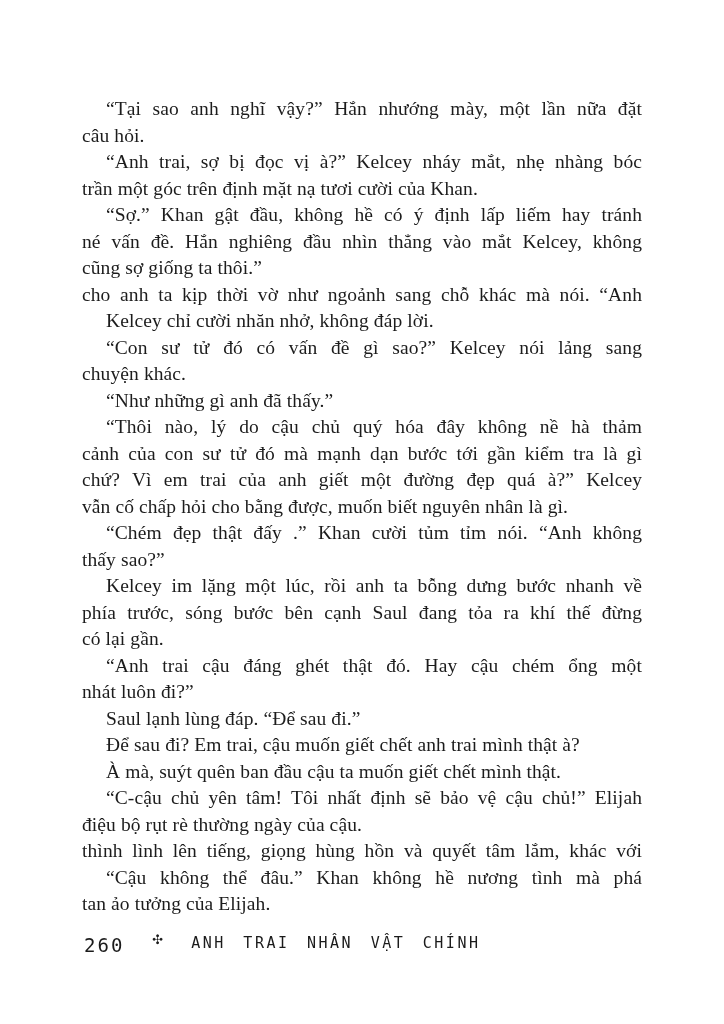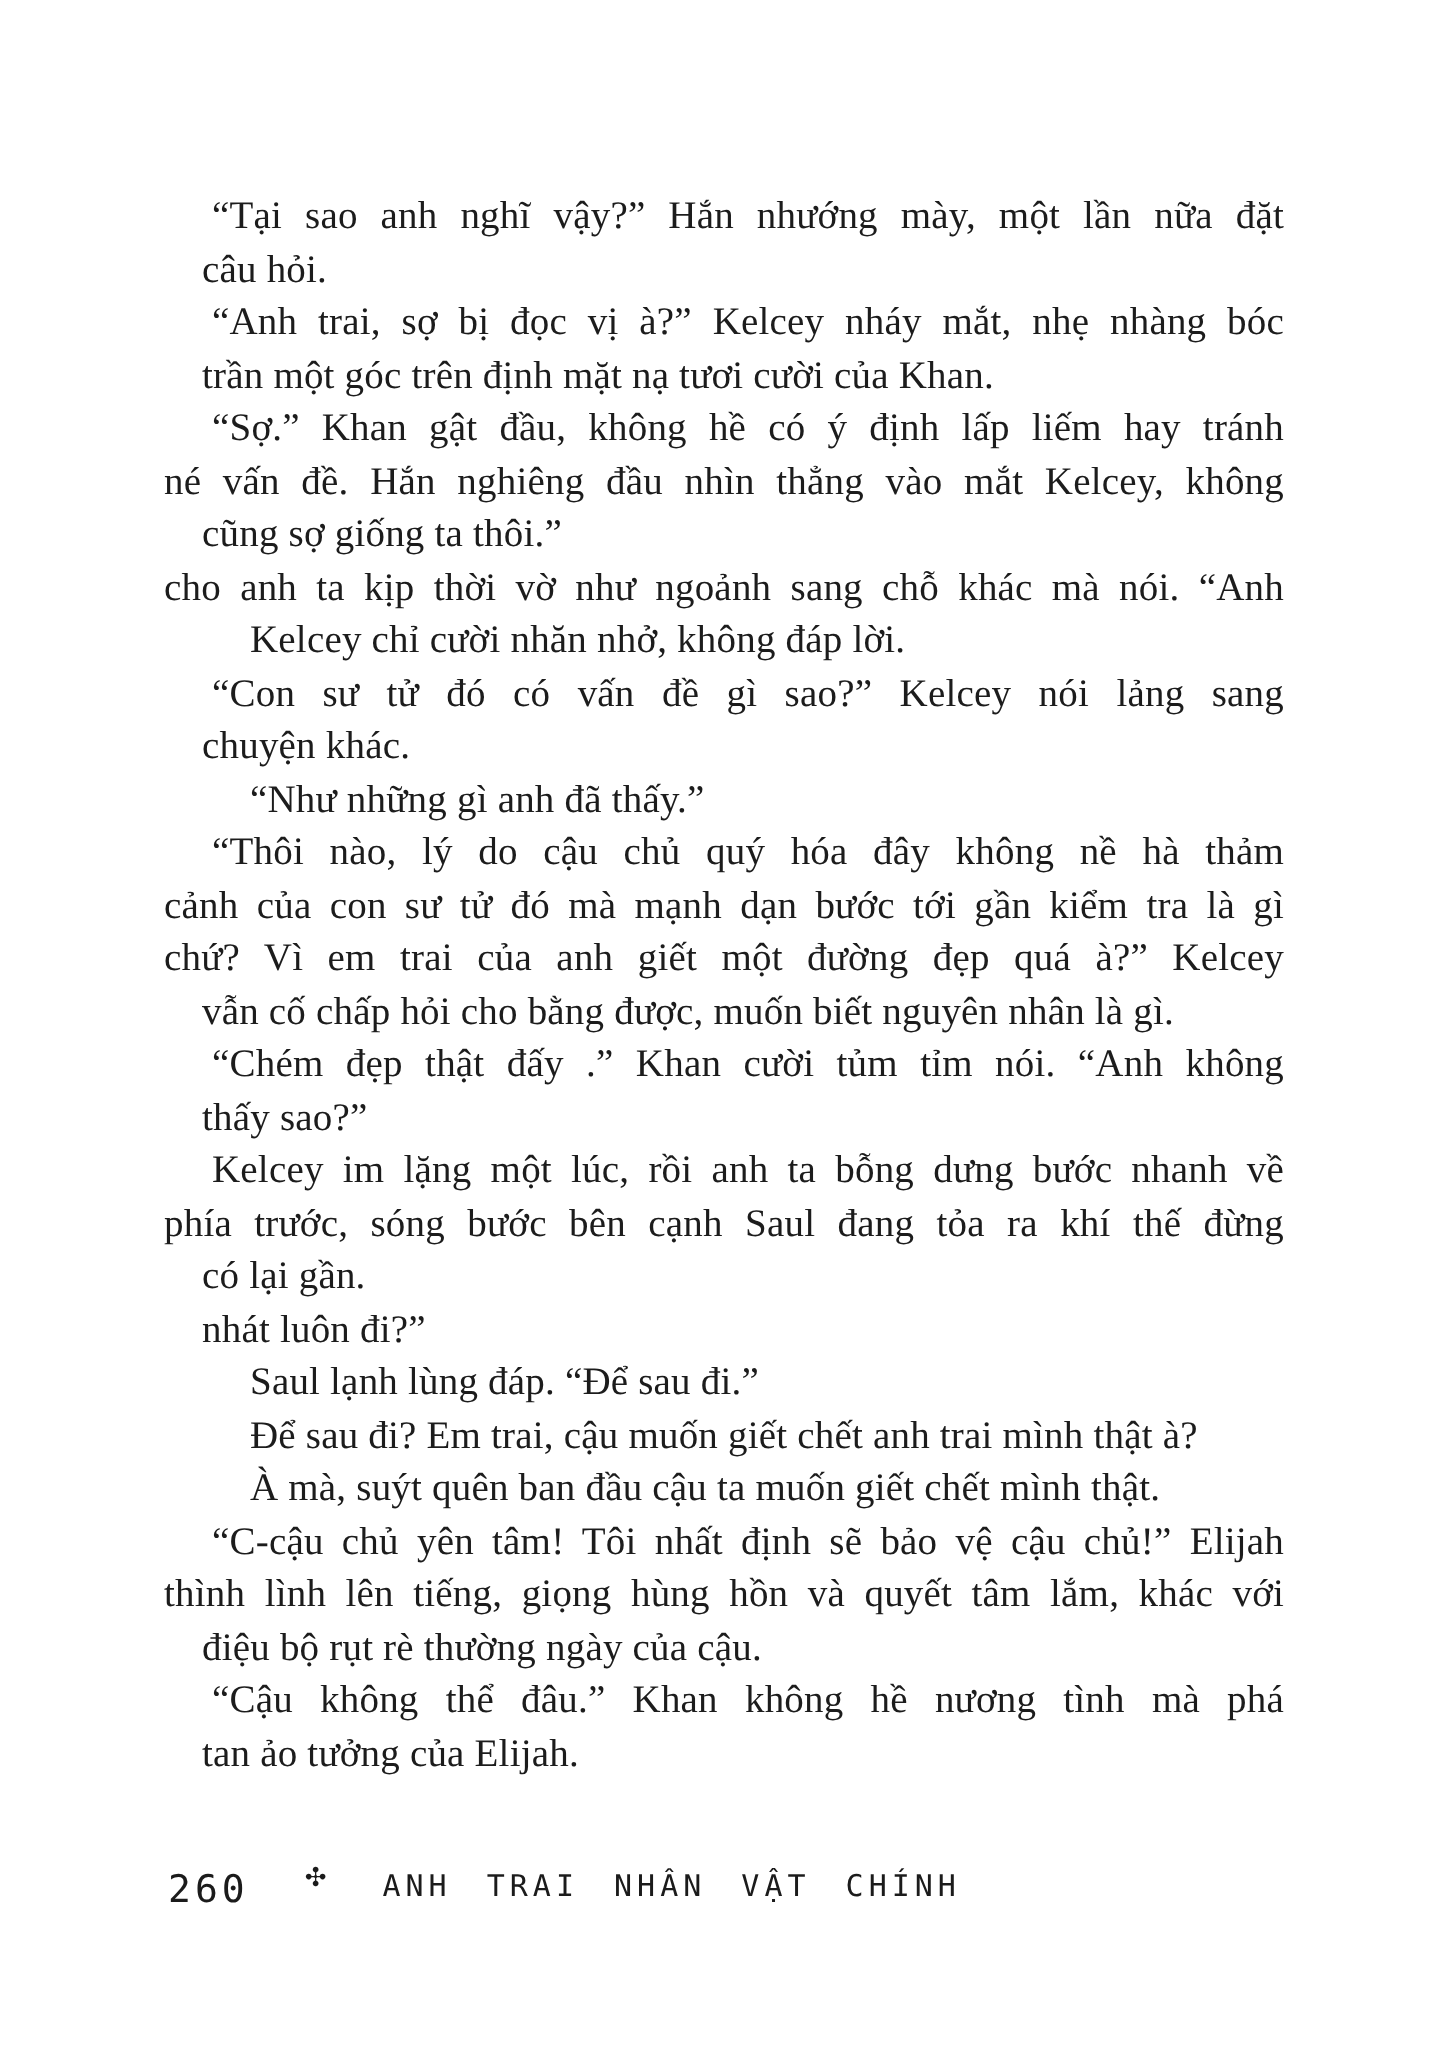--- a/index.html
+++ b/index.html
@@ -28,21 +28,20 @@
   }
   .line {
     font-size: 19.5px;
     line-height: 26.5px;
     text-align: justify;
     text-align-last: justify;
     letter-spacing: 0.1px;
   }
   .line.last {
     text-align-last: left;
-    margin-left: 19px;
   }
   .line.first {
     text-indent: 24px;
   }
   .footer {
     position: absolute;
     left: 84px;
     top: 934px;
     display: flex;
     align-items: flex-start;
@@ -107,35 +106,36 @@
       <div class="para">
         <div class="line first">“Chém đẹp thật đấy .” Khan cười tủm tỉm nói. “Anh không</div>
         <div class="line last">thấy sao?”</div>
       </div>
       <div class="para">
         <div class="line first">Kelcey im lặng một lúc, rồi anh ta bỗng dưng bước nhanh về</div>
         <div class="line">phía trước, sóng bước bên cạnh Saul đang tỏa ra khí thế đừng</div>
         <div class="line last">có lại gần.</div>
       </div>
       <div class="para">
+        <div class="line first">“Anh trai cậu đáng ghét thật đó. Hay cậu chém ổng một</div>
         <div class="line last">nhát luôn đi?”</div>
       </div>
       <div class="para">
         <div class="line first last">Saul lạnh lùng đáp. “Để sau đi.”</div>
       </div>
       <div class="para">
         <div class="line first last">Để sau đi? Em trai, cậu muốn giết chết anh trai mình thật à?</div>
       </div>
       <div class="para">
         <div class="line first last">À mà, suýt quên ban đầu cậu ta muốn giết chết mình thật.</div>
       </div>
       <div class="para">
         <div class="line first">“C-cậu chủ yên tâm! Tôi nhất định sẽ bảo vệ cậu chủ!” Elijah</div>
+        <div class="line last">điệu bộ rụt rè thường ngày của cậu.</div>
         <div class="line">thình lình lên tiếng, giọng hùng hồn và quyết tâm lắm, khác với</div>
-        <div class="line last">điệu bộ rụt rè thường ngày của cậu.</div>
       </div>
       <div class="para">
         <div class="line first">“Cậu không thể đâu.” Khan không hề nương tình mà phá</div>
         <div class="line last">tan ảo tưởng của Elijah.</div>
       </div>
     </main>
 
   <footer class="footer">
     <span class="pagenum">260</span>
     <span class="ornament">✣</span>

